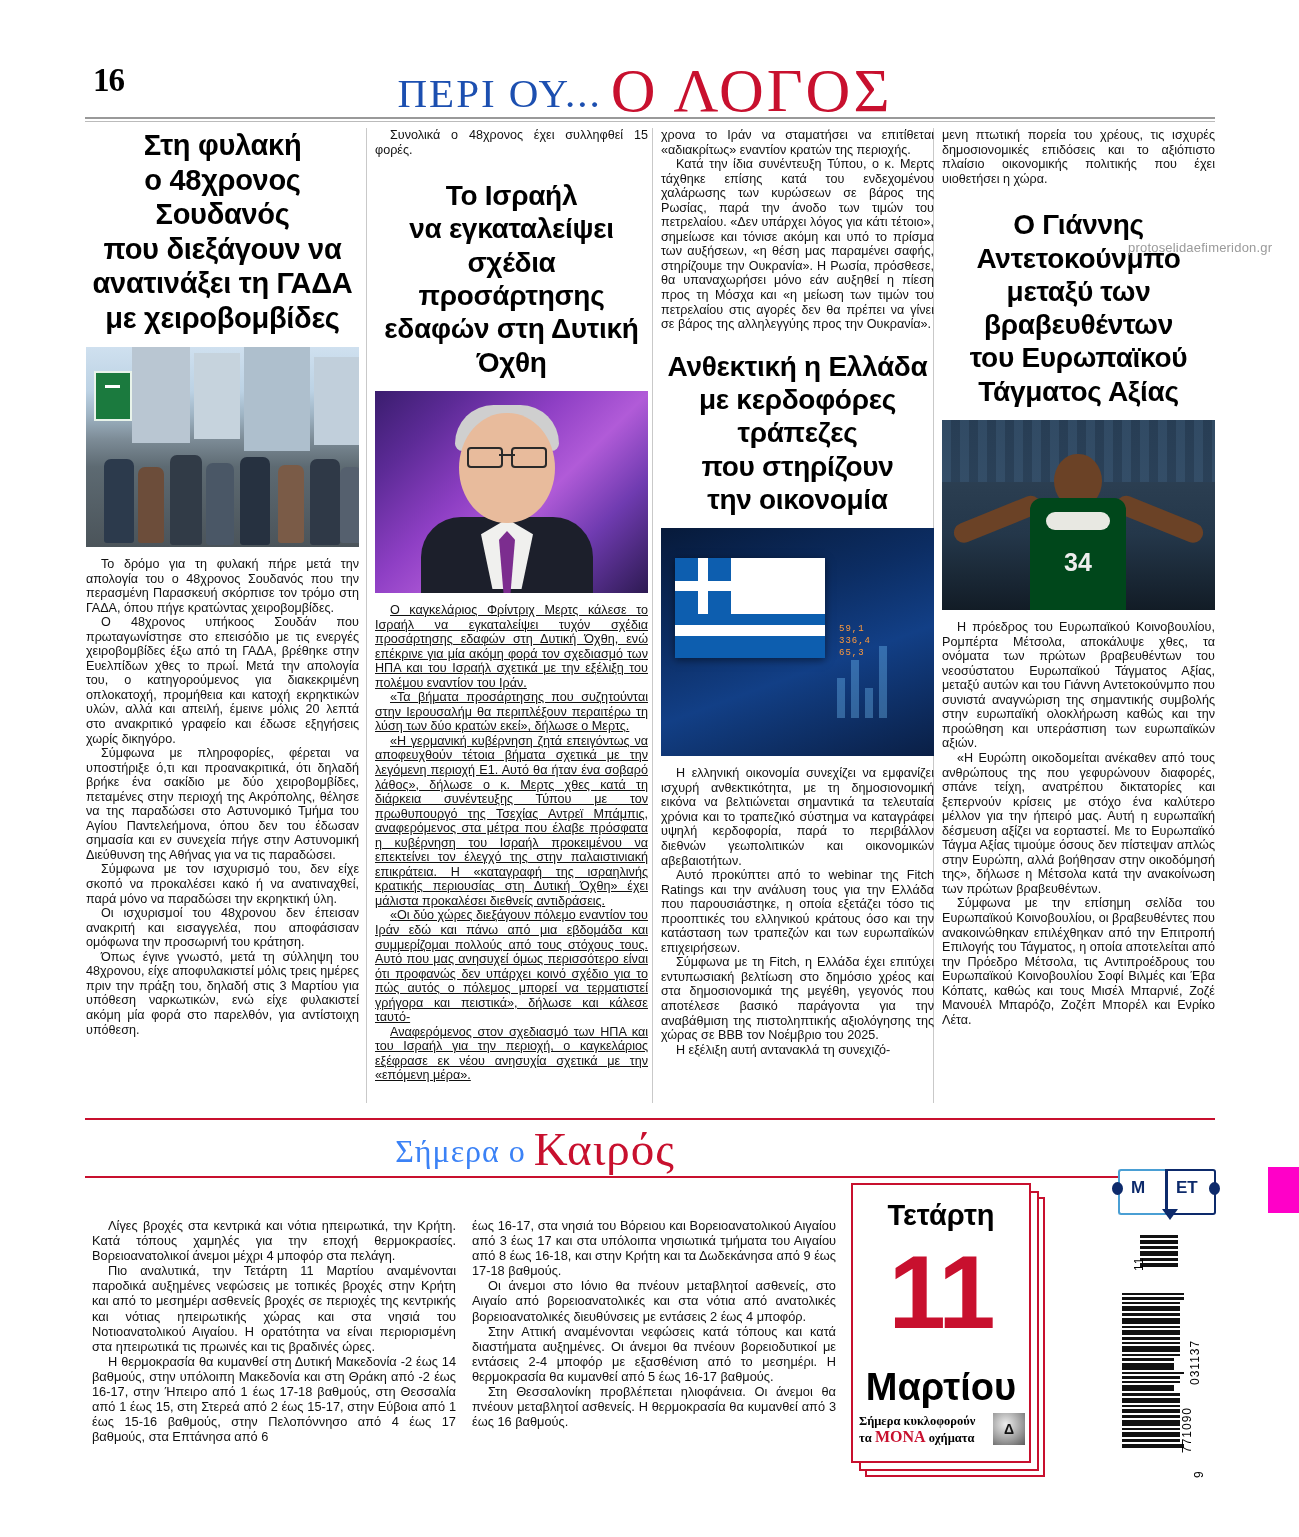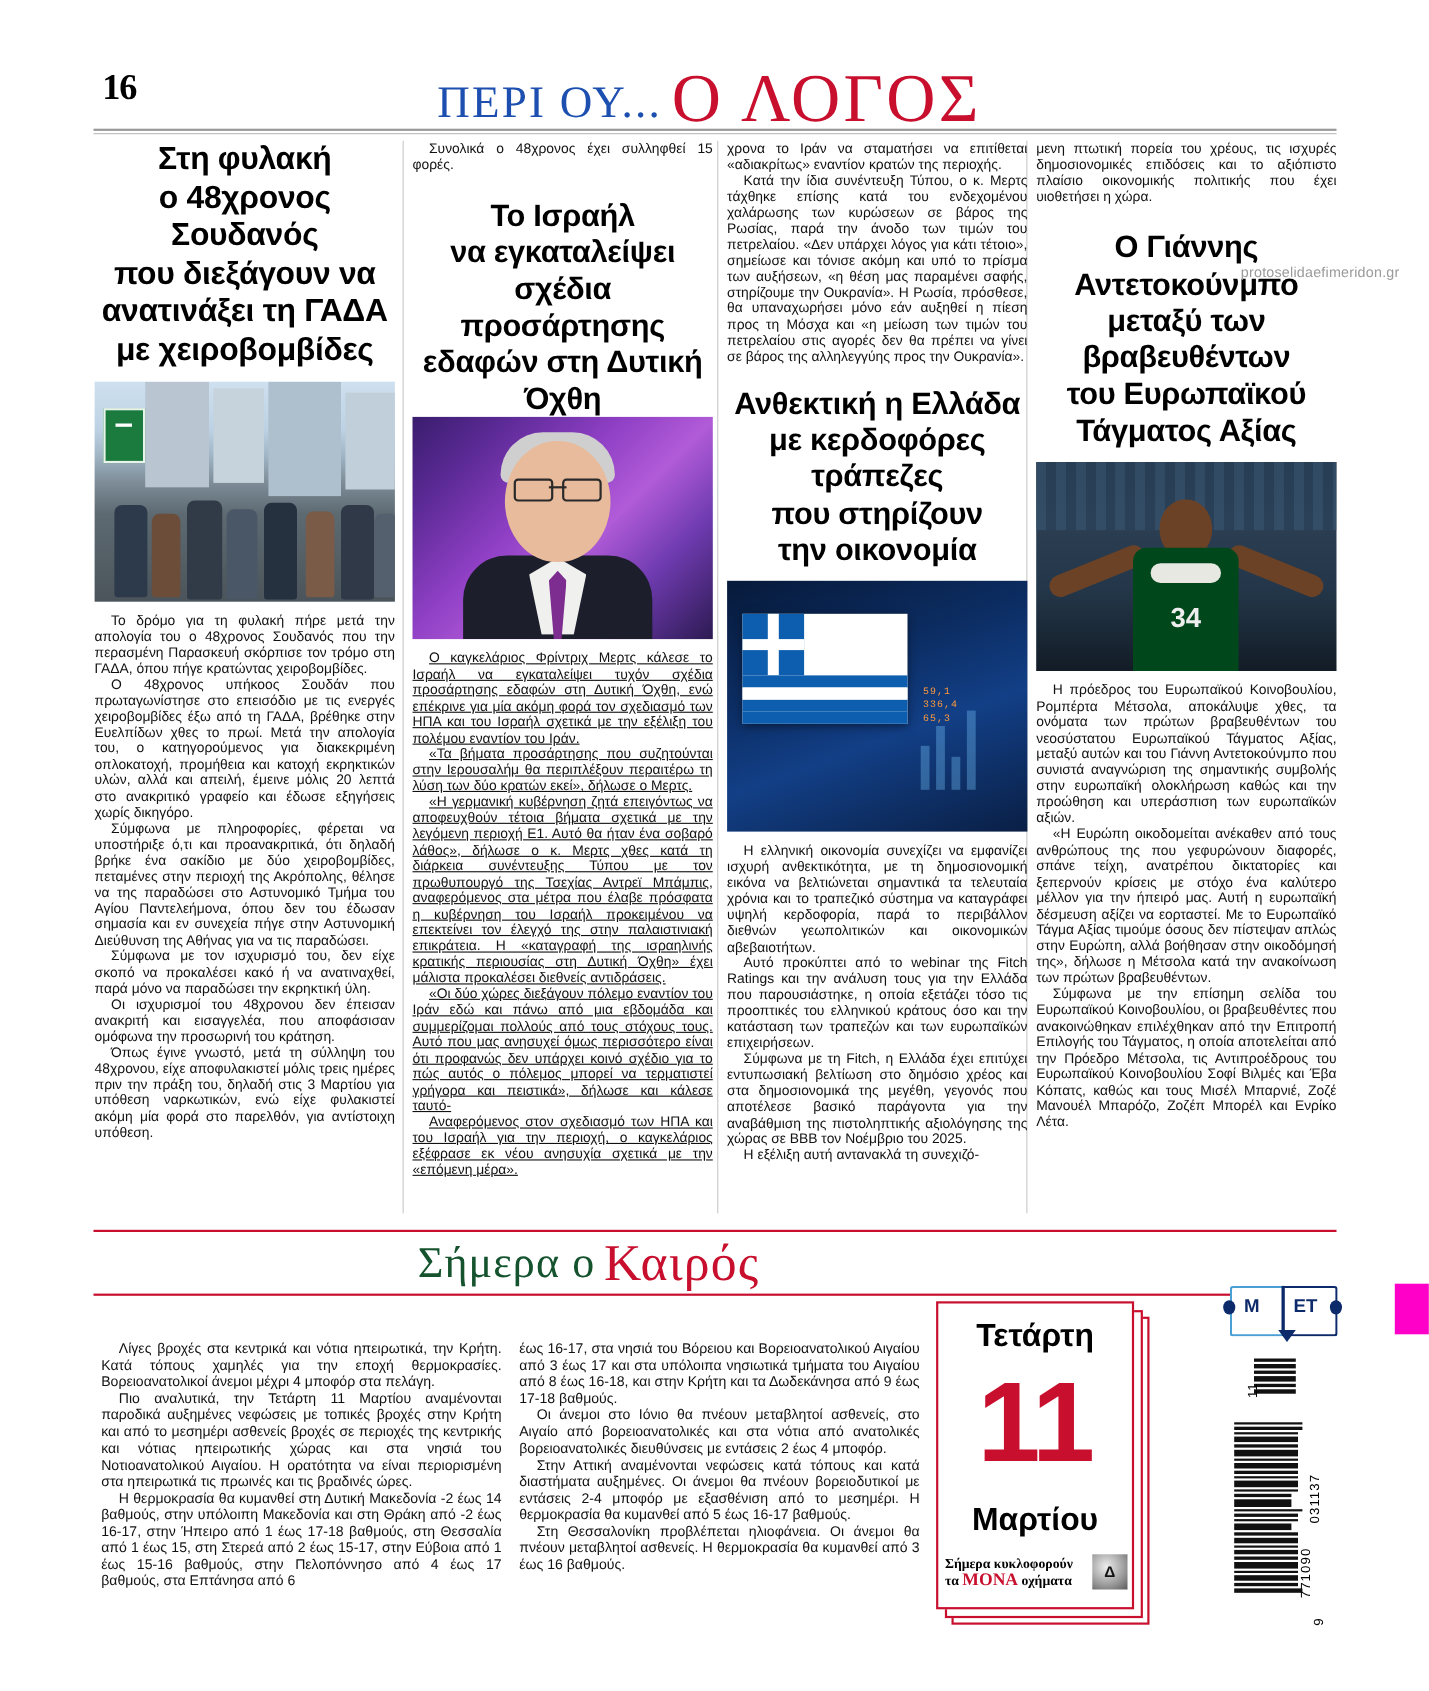--- a/index.html
+++ b/index.html
@@ -96,40 +96,40 @@
      background:repeating-linear-gradient(90deg,#35506b 0 9px,#2a4159 9px 18px);opacity:.85;}
 
   .watermark{position:absolute;font-family:"Liberation Sans",sans-serif;font-size:13px;
      color:#9a9a9a;letter-spacing:.2px;white-space:nowrap;}
 
   
   #weather-rule-a{position:absolute;left:85px;top:1118px;width:1130px;height:2px;background:#c8102e;}
   #weather-rule-b{position:absolute;left:85px;top:1176px;width:1130px;height:2px;background:#c8102e;}
   #weather-title{position:absolute;left:85px;top:1122px;width:900px;text-align:center;white-space:nowrap;
      font-family:"Liberation Serif",serif;}
-  #weather-title .sim{font-size:40px;color:#14532d;letter-spacing:1px;vertical-align:3px;}
+  #weather-title .sim{font-size:32px;color:#3b82f6;letter-spacing:1px;vertical-align:3px;}
   #weather-title .kai{font-size:47px;color:#c8102e;letter-spacing:1px;margin-left:8px;}
 
   .wcol{position:absolute;top:1218px;width:364px;}
   #wcol1{left:92px;} #wcol2{left:472px;}
   .wbody{font-size:12.8px;line-height:15.1px;text-align:justify;}
   .wbody p{margin:0;text-indent:16px;}
 
   
   #calendar-wrap{position:absolute;left:851px;top:1183px;width:195px;height:290px;}
   .cal-sheet{position:absolute;background:#fff;border:2px solid #c8102e;}
   #cal-s3{left:14px;top:14px;width:176px;height:276px;}
   #cal-s2{left:8px;top:8px;width:176px;height:276px;}
   #cal-s1{left:0;top:0;width:176px;height:276px;}
   #cal-day{position:absolute;left:0;top:14px;width:176px;text-align:center;
      font-size:29px;font-weight:700;}
   #cal-date{position:absolute;left:0;top:56px;width:176px;text-align:center;
      font-size:103px;font-weight:700;color:#c8102e;line-height:1;letter-spacing:-2px;}
   #cal-month{position:absolute;left:0;top:181px;width:176px;text-align:center;
-     font-size:29px;font-weight:700;}
+     font-size:38px;font-weight:700;}
   #cal-note{position:absolute;left:6px;top:228px;width:132px;
      font-family:"Liberation Serif",serif;font-size:12.5px;font-weight:700;line-height:16px;}
   #cal-note .mona{color:#c8102e;font-size:16px;}
   #cal-badge{position:absolute;left:140px;top:228px;width:32px;height:32px;
      background:radial-gradient(circle at 40% 35%,#eee 0%,#9a9a9a 60%,#5b5b5b 100%);
      display:flex;align-items:center;justify-content:center;font-weight:700;font-size:14px;color:#111;}
 
   
   #barcode-wrap{position:absolute;left:1104px;top:1165px;width:130px;height:320px;}
   #met-logo{position:absolute;left:8px;top:0;width:108px;height:52px;}
@@ -201,21 +201,21 @@
     <p>Οι ισχυρισμοί του 48χρονου δεν έπεισαν ανακριτή και εισαγγελέα, που αποφάσισαν ομόφωνα την προσωρινή του κράτηση.</p>
     <p>Όπως έγινε γνωστό, μετά τη σύλληψη του 48χρονου, είχε αποφυλακιστεί μόλις τρεις ημέρες πριν την πράξη του, δηλαδή στις 3 Μαρτίου για υπόθεση ναρκωτικών, ενώ είχε φυλακιστεί ακόμη μία φορά στο παρελθόν, για αντίστοιχη υπόθεση.</p>
   </div>
 </div>
 
 <div class="col" id="col2">
   <div class="body">
     <p>Συνολικά ο 48χρονος έχει συλληφθεί 15 φορές.</p>
   </div>
 
-  <div class="headline h-mid" style="white-space:pre-line;margin-top:22px;margin-bottom:0;">Το Ισραήλ
+  <div class="headline h-mid" style="white-space:pre-line;margin-top:22px;margin-bottom:12px;">Το Ισραήλ
 να εγκαταλείψει
 σχέδια προσάρτησης
 εδαφών στη Δυτική
 Όχθη</div>
 
   <div class="photo" id="photo-merz">
     <div class="suit"></div>
     <div class="shirt"></div>
     <div class="tie"></div>
     <div class="hair"></div>

